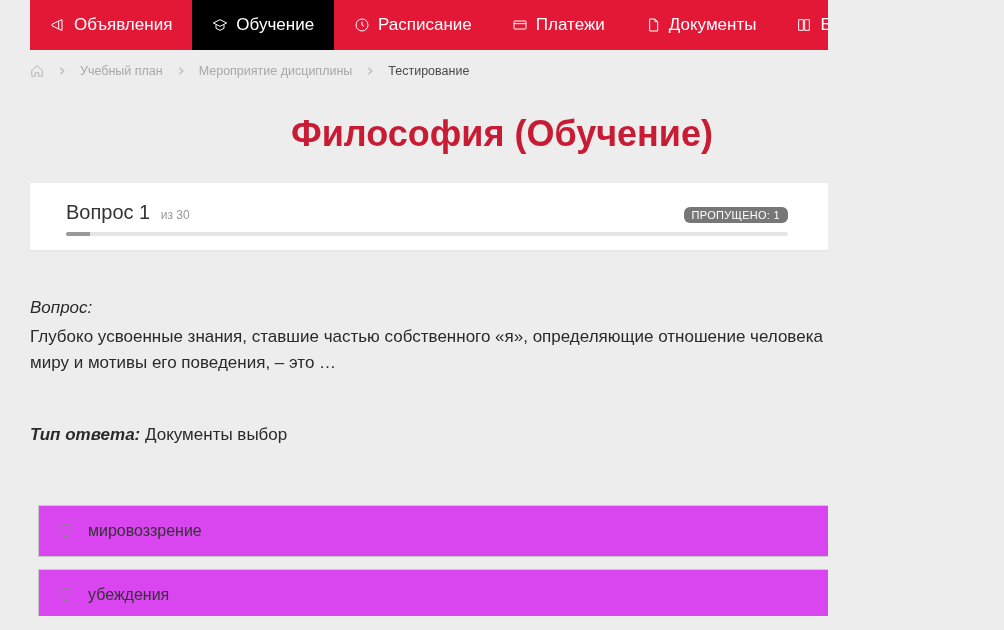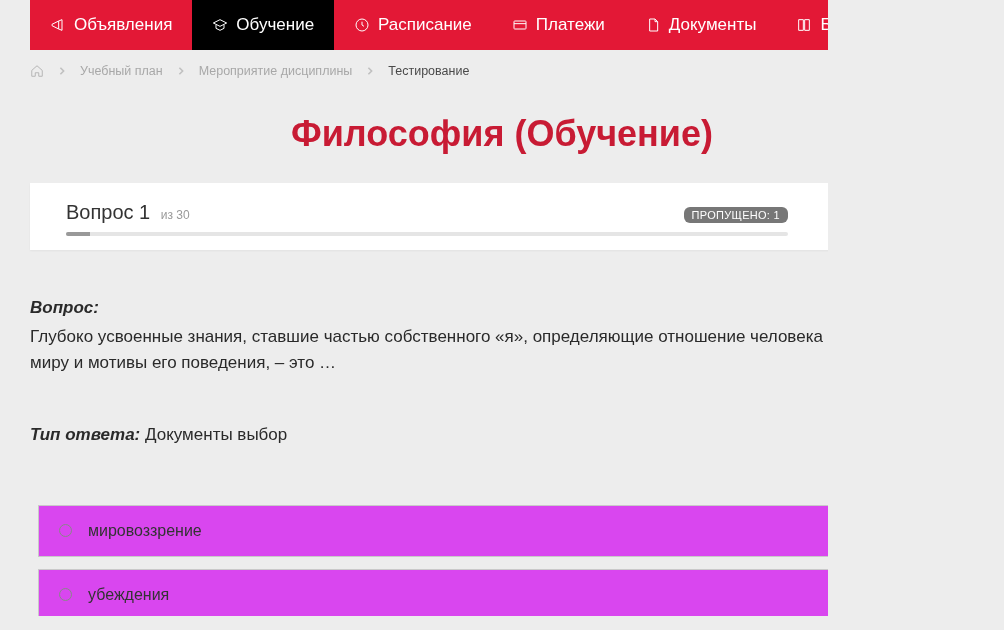--- a/index.html
+++ b/index.html
@@ -144,21 +144,21 @@
     .timer-sec {
       font-size: 23px;
       color: #9a9a9a;
     }
     
     .q-body {
       margin-top: 48px;
       color: #2a2a2a;
     }
     .q-label {
-      font-weight: 700;
+      font-weight: 400;
       font-style: italic;
       font-size: 17px;
       margin-bottom: 6px;
     }
     .q-text {
       font-size: 17px;
       line-height: 1.55;
     }
     .a-type {
       margin-top: 48px;

